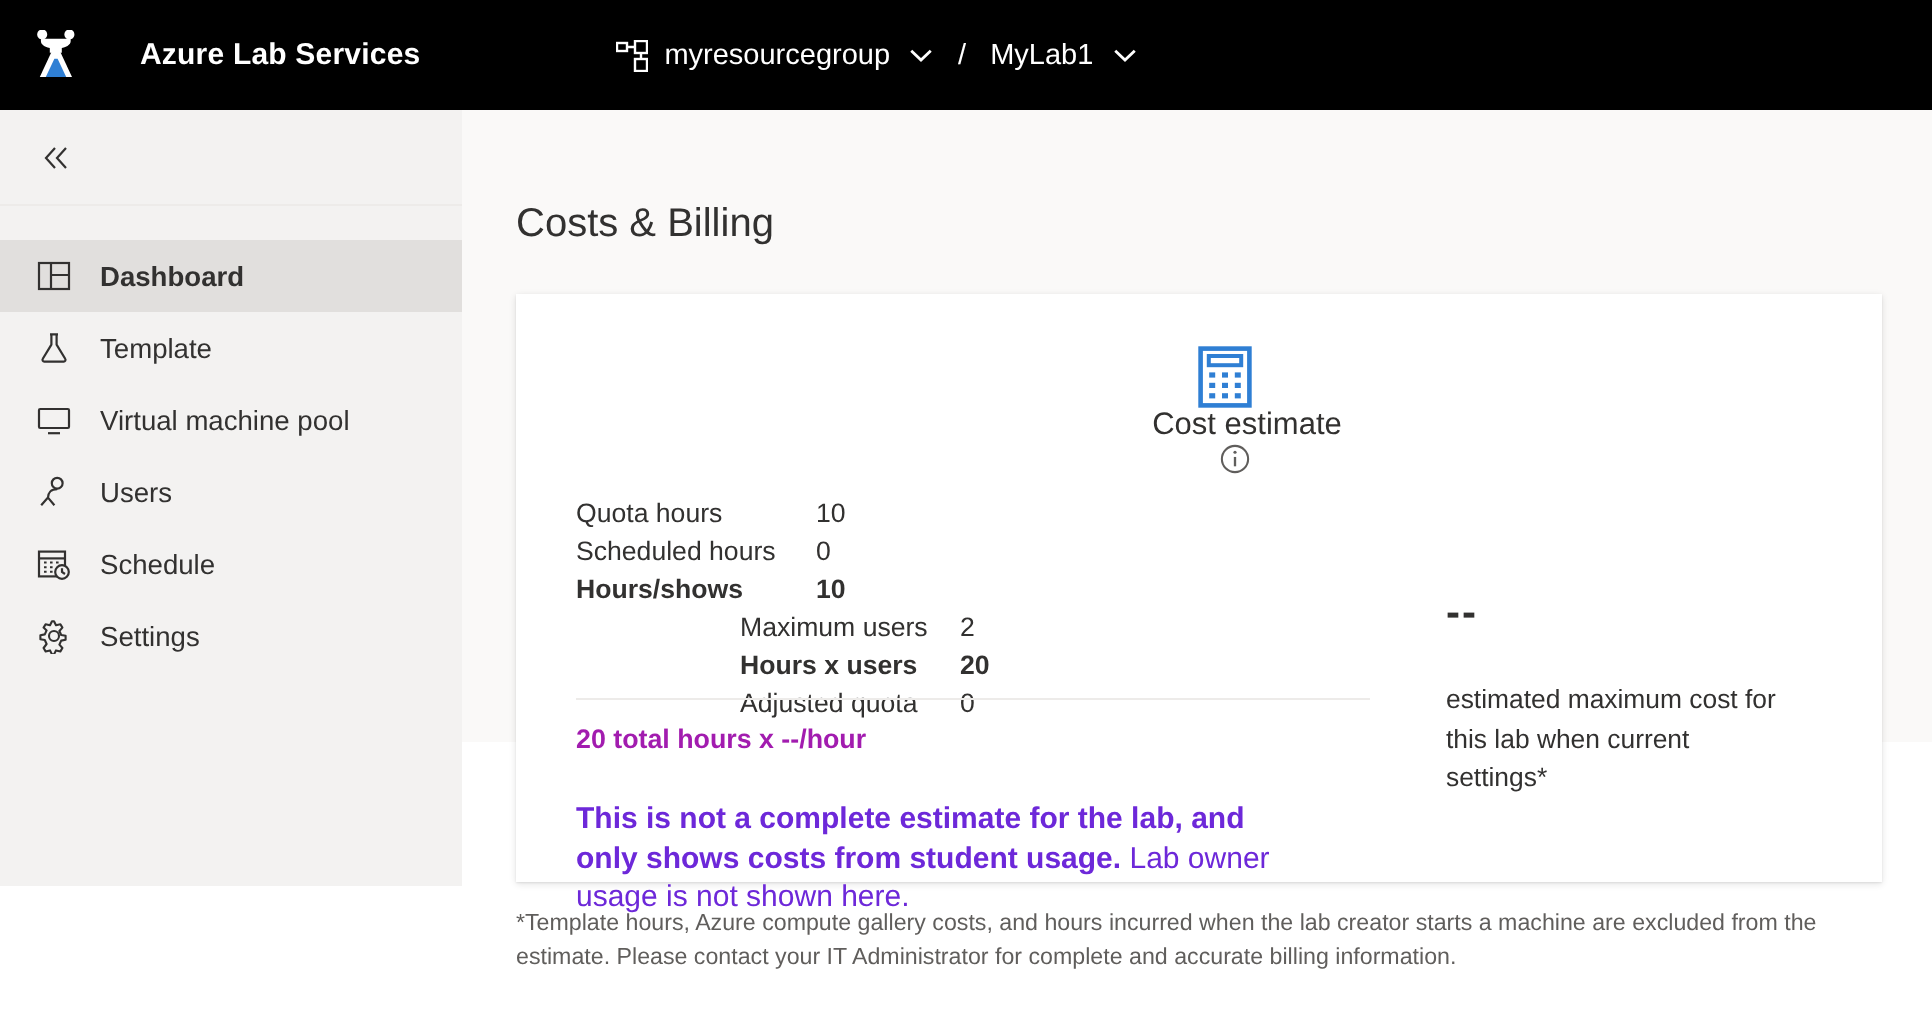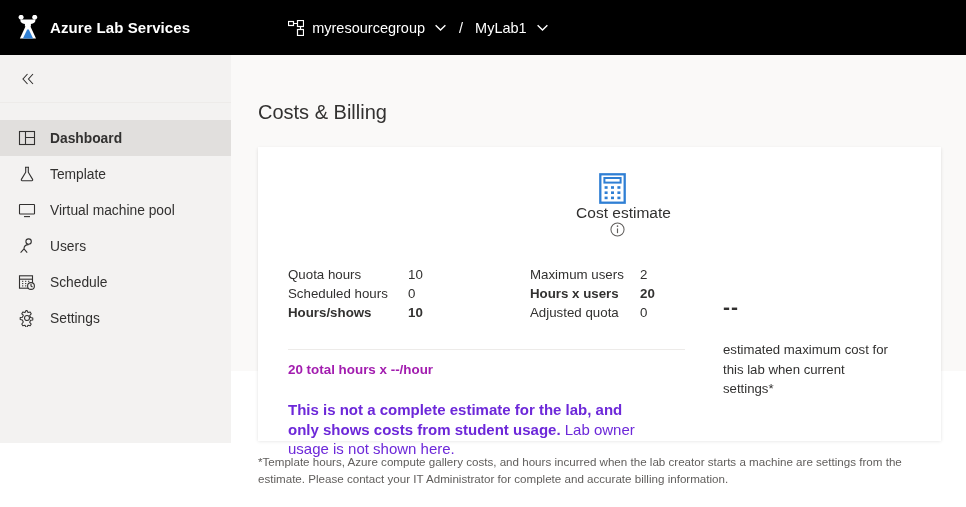--- a/index.html
+++ b/index.html
@@ -13,21 +13,21 @@
 
   
   .topbar {
     position: absolute; left: 0; top: 0; width: 966px; height: 55px;
     background: #000000; display: flex; align-items: center;
   }
   .brand { display: flex; align-items: center; margin-left: 14px; }
   .brand-logo { width: 28px; height: 26px; flex: none; }
   .brand-name {
     color: #ffffff; font-size: 15px; font-weight: bold;
-    margin-left: 8px; letter-spacing: .1px; white-space: nowrap;
+    margin-left: 28px; letter-spacing: .1px; white-space: nowrap;
   }
   .crumbs {
     display: flex; align-items: center; margin-left: 98px; color: #ffffff;
   }
   .crumb { display: flex; align-items: center; cursor: pointer; }
   .crumb-icon { width: 16px; height: 16px; flex: none; margin-right: 8px; }
   .crumb-text { font-size: 14.5px; color: #ffffff; white-space: nowrap; }
   .chev { width: 13px; height: 13px; margin-left: 9px; flex: none; }
   .crumb-sep { font-size: 14.5px; color: #ffffff; margin: 0 12px; }
 
@@ -72,21 +72,21 @@
     box-shadow: 0 1.2px 3.6px rgba(0,0,0,.11), 0 0.3px 0.9px rgba(0,0,0,.08);
   }
   .card-head { display: flex; align-items: center; padding: 26px 0 0 26px; flex-direction: column; }
   .calc-icon { width: 27px; height: 31px; flex: none; }
   .card-title {
     font-size: 15.5px; color: #323130; margin-left: 22px; white-space: nowrap;
   }
   .info-icon { width: 15px; height: 15px; margin-left: 9px; cursor: pointer; flex: none; }
 
   .stats {
-    display: flex; margin: 28px 0 0 30px;
+    display: flex; margin: 10px 0 0 30px; flex-direction: column;
   }
   .stat-col { display: grid; grid-template-columns: auto auto; }
   .stat-col.left { grid-template-columns: 120px 40px; }
   .stat-col.right { margin-left: 82px; grid-template-columns: 110px 40px; }
   .stat-k, .stat-v {
     font-size: 13.3px; color: #323130; line-height: 19px; white-space: nowrap;
   }
   .stat-k.b, .stat-v.b { font-weight: bold; }
 
   .divider {
@@ -278,16 +278,16 @@
         <span class="b">This is not a complete estimate for the lab, and only shows costs from student usage.</span><span> Lab owner usage is not shown here.</span>
       </div>
 
       <div class="cost-block">
         <div class="cost-amount">--</div>
         <div class="cost-desc">estimated maximum cost for this lab when current settings*</div>
       </div>
 
     </div>
 
-    <div class="footnote">*Template hours, Azure compute gallery costs, and hours incurred when the lab creator starts a machine are settings from the estimate. Please contact your IT Administrator for complete and accurate billing information.</div>
+    <div class="footnote">*Template hours, Azure compute gallery costs, and hours incurred when the lab creator starts a machine are excluded from the estimate. Please contact your IT Administrator for complete and accurate billing information.</div>
 
   </div>
 </div>
 
 </body></html>

